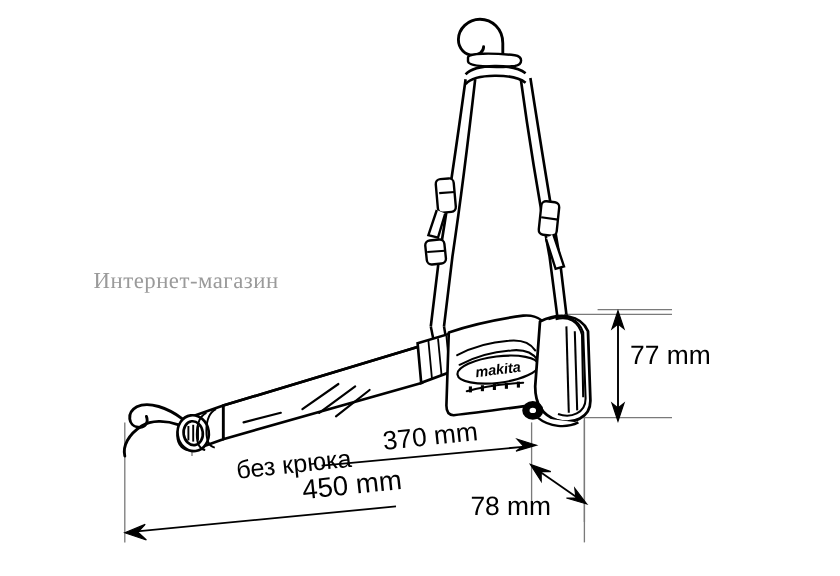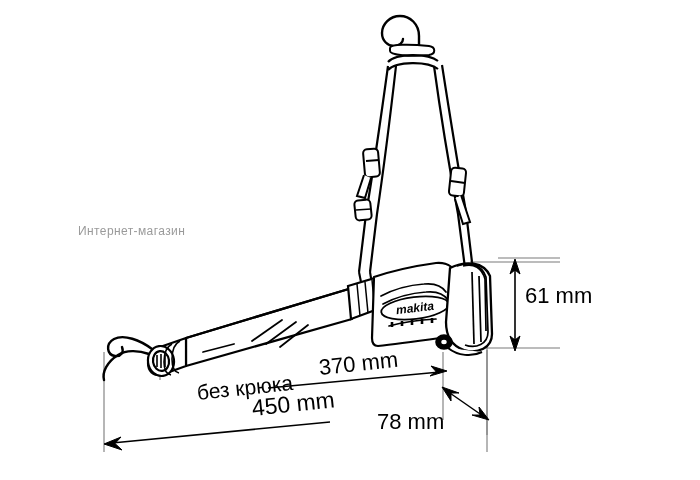--- a/index.html
+++ b/index.html
@@ -19,38 +19,38 @@
     position: absolute;
     left: 0;
     top: 0;
     width: 700px;
     height: 480px;
   }
   .wm {
     position: absolute;
     white-space: nowrap;
     color: #9a9a9a;
-    font-family: Liberation Sans, sans-serif;
-    font-size: 12px;
+    font-family: Liberation Serif, serif;
+    font-size: 19px;
     letter-spacing: 0.4px;
   }
   #wm-prefix { left: 78px; top: 224px; font-weight: 400; }
   #wm-domain { left: 199px; top: 223px; font-weight: 700; color: #8e8e8e; letter-spacing: 0.2px; }
   .dim {
     position: absolute;
     white-space: nowrap;
     color: #000000;
     font-family: "Liberation Sans", sans-serif;
     font-weight: 400;
   }
   #dim-95   { left: 525px; top: 283px; font-size: 22px; }
   #dim-370  { left: 319px; top: 355px; font-size: 22px; transform: rotate(-6deg); transform-origin: 0 50%; }
   #dim-nohook { left: 197px; top: 381px; font-size: 21px; transform: rotate(-6deg); transform-origin: 0 50%; }
   #dim-450  { left: 252px; top: 395px; font-size: 23px; transform: rotate(-6deg); transform-origin: 0 50%; }
-  #dim-78   { left: 377px; top: 409px; font-size: 22px; }
+  #dim-78   { left: 392px; top: 409px; font-size: 22px; }
 </style>
 </head>
 <body>
 
 <div id="canvas">
 
   <svg id="drawing" viewBox="0 0 700 480" xmlns="http://www.w3.org/2000/svg">
 
     <g stroke="#7a7a7a" stroke-width="1.1" fill="none">
 
@@ -223,21 +223,21 @@
                C 105 344 107 355 115 356
                C 121 357 124 352 122 347"></path>
       <path d="M 149 354 C 138 350 126 350 118 355
                C 107 362 102 372 104 380"></path>
     </g>
 
   </svg>
 
   <div class="wm" id="wm-prefix">Интернет-магазин</div>
 
-  <div class="dim" id="dim-95">61 mm</div>
+  <div class="dim" id="dim-95">77 mm</div>
 
   <div class="dim" id="dim-370">370 mm</div>
 
   <div class="dim" id="dim-nohook">без крюка</div>
 
   <div class="dim" id="dim-450">450 mm</div>
 
   <div class="dim" id="dim-78">78 mm</div>
 
 </div>

